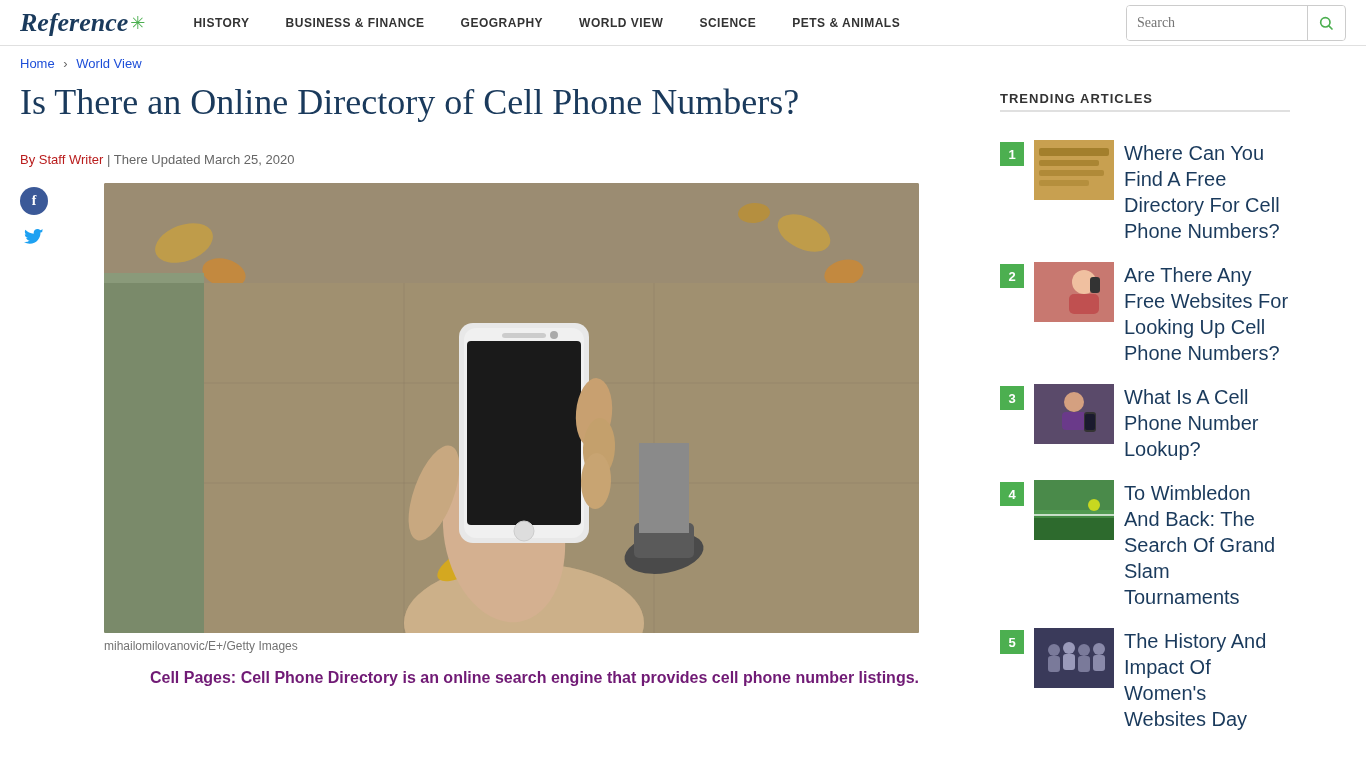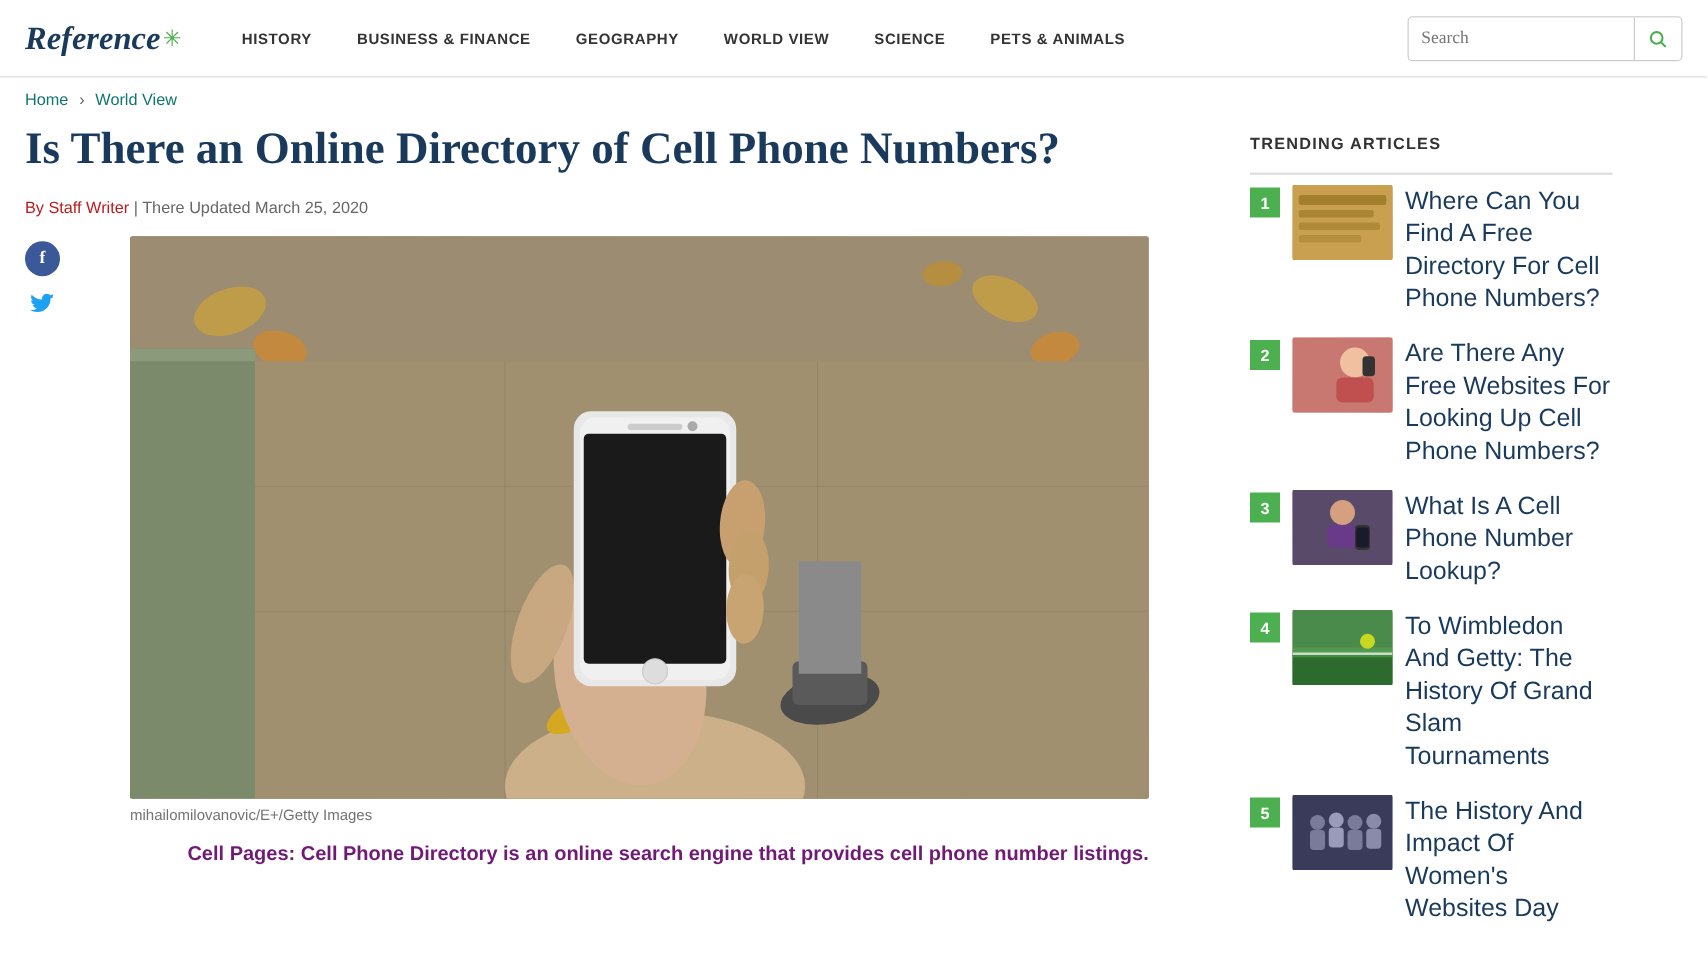--- a/index.html
+++ b/index.html
@@ -3,21 +3,21 @@
   <meta charset="utf-8">
   <style>
     * { margin: 0; padding: 0; box-sizing: border-box; }
     body { font-family: Georgia, 'Times New Roman', serif; background: #fff; color: #333; font-size: 16px; }
 
     
     .header {
       display: flex;
       align-items: center;
       padding: 0 20px;
-      height: 62px;
+      height: 46px;
       border-bottom: 1px solid #e0e0e0;
       background: #fff;
     }
     .logo {
       display: flex;
       align-items: center;
       margin-right: 30px;
       text-decoration: none;
     }
     .logo-text {
@@ -78,42 +78,42 @@
       align-items: center;
     }
 
     
     .breadcrumb {
       padding: 10px 20px;
       font-size: 13px;
       font-family: Arial, sans-serif;
       color: #666;
     }
-    .breadcrumb a { color: #0f766e; text-decoration: none; }
+    .breadcrumb a { color: #1d4ed8; text-decoration: none; }
     .breadcrumb span { margin: 0 5px; }
 
     
     .main-content {
       display: flex;
       max-width: 1366px;
       padding: 0 20px;
       gap: 30px;
     }
 
     
     .article {
       flex: 1;
       max-width: 950px;
     }
     .article-title {
       font-size: 36px;
-      font-weight: bold;
+      font-weight: normal;
       color: #1a3a5c;
       line-height: 1.2;
-      margin-bottom: 18px;
+      margin-bottom: 28px;
       font-family: Georgia, serif;
     }
     .article-meta {
       font-size: 13px;
       font-family: Arial, sans-serif;
       color: #666;
       margin-bottom: 16px;
     }
     .article-meta .author { color: #b91c1c; }
     .social-icons {
@@ -176,22 +176,22 @@
       flex-shrink: 0;
       padding-top: 10px;
     }
     .trending-title {
       font-size: 13px;
       font-weight: bold;
       letter-spacing: 1px;
       text-transform: uppercase;
       font-family: Arial, sans-serif;
       color: #333;
-      margin-bottom: 8px;
-      padding-bottom: 16px;
+      margin-bottom: 28px;
+      padding-bottom: 4px;
       border-bottom: 2px solid #e0e0e0;
     }
     .trending-item {
       display: flex;
       align-items: flex-start;
       gap: 10px;
       margin-bottom: 18px;
       cursor: pointer;
     }
     .trending-number-badge {
@@ -402,21 +402,21 @@
           <rect width="80" height="60" fill="#4a8a4a"></rect>
 
           <rect x="0" y="35" width="80" height="25" fill="#2d6a2d"></rect>
           <rect x="0" y="30" width="80" height="8" fill="#5aaa5a" opacity="0.5"></rect>
 
           <circle cx="60" cy="25" r="6" fill="#c8d820"></circle>
 
           <line x1="0" y1="35" x2="80" y2="35" stroke="#fff" stroke-width="2" opacity="0.7"></line>
         </svg>
       </div>
-      <span class="trending-item-title">To Wimbledon And Getty: The History Of Grand Slam Tournaments</span>
+      <span class="trending-item-title">To Wimbledon And Back: The Search Of Grand Slam Tournaments</span>
     </div>
 
     <div class="trending-item">
       <div class="trending-number-badge">5</div>
       <div class="thumb-box thumb-5">
         <svg width="80" height="60" viewBox="0 0 80 60" xmlns="http://www.w3.org/2000/svg">
           <rect width="80" height="60" fill="#3a3a5a"></rect>
 
           <circle cx="20" cy="22" r="6" fill="#7a7a9a"></circle>
           <rect x="14" y="28" width="12" height="16" rx="3" fill="#7a7a9a"></rect>

